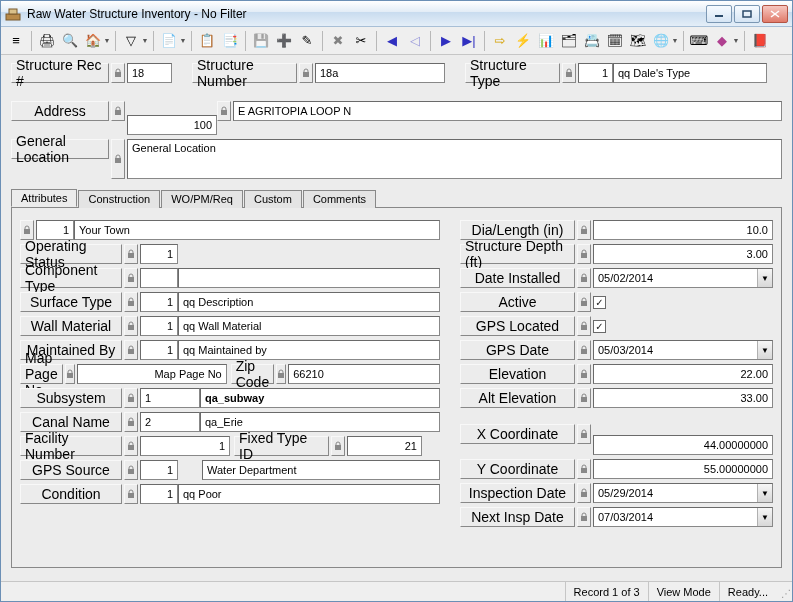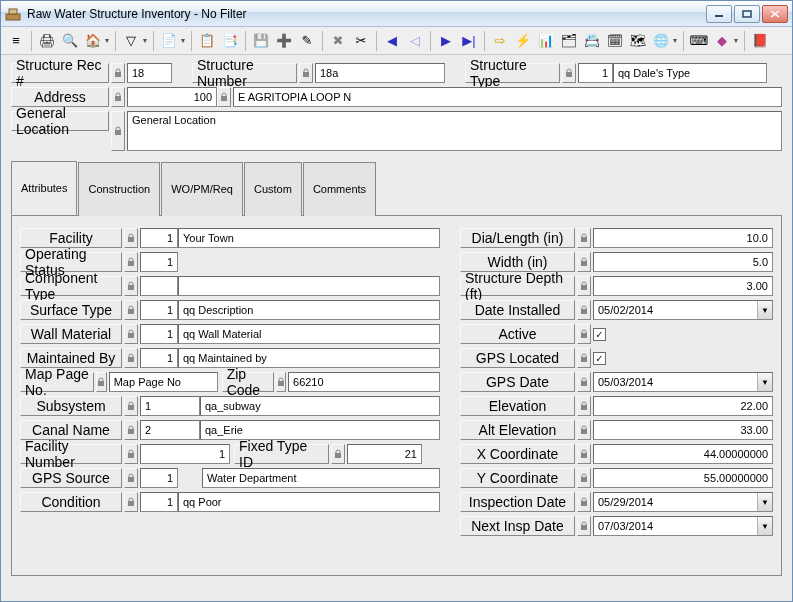--- a/index.html
+++ b/index.html
@@ -149,21 +149,21 @@
     font-size: 11px;
     resize: none;
   }
   .tabs {
     margin-top: 10px;
     display: flex;
     border-bottom: 1px solid #888;
     position: relative;
   }
   .tab {
-    padding: 20px 9px;
+    padding: 2px 9px;
     border: 1px solid #888;
     border-bottom: none;
     background: #e4e4e4;
     margin-right: 1px;
     cursor: pointer;
     position: relative;
     top: 1px;
     font-size: 11px;
   }
   .tab.active {
@@ -364,21 +364,21 @@
     </div>
 
     <div class="header-row">
       <span class="lbl" style="width:98px">Address</span>
       <span class="lock">
           <svg viewBox="0 0 8 10">
             <rect x="1" y="4" width="6" height="5" fill="#888"></rect>
             <path d="M2 4 v-1 a2 2 0 0 1 4 0 v1" fill="none" stroke="#888"></path>
           </svg>
         </span>
-      <input class="field num" style="width: 90px;" value="100">
+      <input class="field num" style="width: 90px; margin-top: 28px;" value="100">
       <span class="lock">
           <svg viewBox="0 0 8 10">
             <rect x="1" y="4" width="6" height="5" fill="#888"></rect>
             <path d="M2 4 v-1 a2 2 0 0 1 4 0 v1" fill="none" stroke="#888"></path>
           </svg>
         </span>
       <input class="field" style="flex: 1 1 0%;" value="E AGRITOPIA LOOP N">
     </div>
 
     <div class="header-row" style="align-items:flex-start">
@@ -397,21 +397,20 @@
       <div class="tab">Construction</div>
       <div class="tab">WO/PM/Req</div>
       <div class="tab">Custom</div>
       <div class="tab">Comments</div>
     </div>
 
     <div class="tab-panel">
 
       <div class="col-left">
         <div class="form-row">
-          <span class="lbl">Facility</span>
           <span class="lock">
               <svg viewBox="0 0 8 10">
                 <rect x="1" y="4" width="6" height="5" fill="#888"></rect>
                 <path d="M2 4 v-1 a2 2 0 0 1 4 0 v1" fill="none" stroke="#888"></path>
               </svg>
             </span>
           <input class="field num" style="width: 38px;" value="1">
           <input class="field" style="flex: 1 1 0%;" value="Your Town">
         </div>
         <div class="form-row">
@@ -469,40 +468,40 @@
           <input class="field" style="flex: 1 1 0%;" value="qq Maintained by">
         </div>
         <div class="form-row">
           <span class="lbl">Map Page No.</span>
           <span class="lock">
               <svg viewBox="0 0 8 10">
                 <rect x="1" y="4" width="6" height="5" fill="#888"></rect>
                 <path d="M2 4 v-1 a2 2 0 0 1 4 0 v1" fill="none" stroke="#888"></path>
               </svg>
             </span>
-          <input class="field" style="width: 109px;" value="Map Page No">
+          <input class="field" style="width: 150px; text-align: right;" value="Map Page No">
           <span class="lbl" style="width:70px;margin-left:4px">Zip Code</span>
           <span class="lock">
               <svg viewBox="0 0 8 10">
                 <rect x="1" y="4" width="6" height="5" fill="#888"></rect>
                 <path d="M2 4 v-1 a2 2 0 0 1 4 0 v1" fill="none" stroke="#888"></path>
               </svg>
             </span>
           <input class="field" style="flex: 1 1 0%;" value="66210">
         </div>
         <div class="form-row">
           <span class="lbl">Subsystem</span>
           <span class="lock">
               <svg viewBox="0 0 8 10">
                 <rect x="1" y="4" width="6" height="5" fill="#888"></rect>
                 <path d="M2 4 v-1 a2 2 0 0 1 4 0 v1" fill="none" stroke="#888"></path>
               </svg>
             </span>
           <input class="field" style="width: 60px;" value="1">
-          <input class="field" style="flex: 1 1 0%;" value="qa_subway">
+          <input class="field" style="flex: 1 1 0%; font-weight: bold;" value="qa_subway">
         </div>
         <div class="form-row">
           <span class="lbl">Canal Name</span>
           <span class="lock">
               <svg viewBox="0 0 8 10">
                 <rect x="1" y="4" width="6" height="5" fill="#888"></rect>
                 <path d="M2 4 v-1 a2 2 0 0 1 4 0 v1" fill="none" stroke="#888"></path>
               </svg>
             </span>
           <input class="field" style="width: 60px;" value="2">
@@ -553,30 +552,20 @@
       <div class="col-right">
         <div class="form-row">
           <span class="lbl">Dia/Length (in)</span>
           <span class="lock">
               <svg viewBox="0 0 8 10">
                 <rect x="1" y="4" width="6" height="5" fill="#888"></rect>
                 <path d="M2 4 v-1 a2 2 0 0 1 4 0 v1" fill="none" stroke="#888"></path>
               </svg>
             </span>
           <input class="field num" style="flex: 1 1 0%;" value="10.0">
-        </div>
-        <div class="form-row">
-          <span class="lbl">Width (in)</span>
-          <span class="lock">
-              <svg viewBox="0 0 8 10">
-                <rect x="1" y="4" width="6" height="5" fill="#888"></rect>
-                <path d="M2 4 v-1 a2 2 0 0 1 4 0 v1" fill="none" stroke="#888"></path>
-              </svg>
-            </span>
-          <input class="field num" style="flex: 1 1 0%;" value="5.0">
         </div>
         <div class="form-row">
           <span class="lbl">Structure Depth (ft)</span>
           <span class="lock">
               <svg viewBox="0 0 8 10">
                 <rect x="1" y="4" width="6" height="5" fill="#888"></rect>
                 <path d="M2 4 v-1 a2 2 0 0 1 4 0 v1" fill="none" stroke="#888"></path>
               </svg>
             </span>
           <input class="field num" style="flex: 1 1 0%;" value="3.00">
@@ -650,21 +639,21 @@
           <input class="field num" style="flex: 1 1 0%;" value="33.00">
         </div>
         <div class="form-row">
           <span class="lbl">X Coordinate</span>
           <span class="lock">
               <svg viewBox="0 0 8 10">
                 <rect x="1" y="4" width="6" height="5" fill="#888"></rect>
                 <path d="M2 4 v-1 a2 2 0 0 1 4 0 v1" fill="none" stroke="#888"></path>
               </svg>
             </span>
-          <input class="field num" style="flex: 1 1 0%;" value="44.00000000">
+          <input class="field num" style="flex: 1 1 0%; margin-top: 23px;" value="44.00000000">
         </div>
         <div class="form-row">
           <span class="lbl">Y Coordinate</span>
           <span class="lock">
               <svg viewBox="0 0 8 10">
                 <rect x="1" y="4" width="6" height="5" fill="#888"></rect>
                 <path d="M2 4 v-1 a2 2 0 0 1 4 0 v1" fill="none" stroke="#888"></path>
               </svg>
             </span>
           <input class="field num" style="flex: 1 1 0%;" value="55.00000000">
@@ -696,14 +685,23 @@
             <span style="flex:1"></span>
               <span class="dd-btn">▼</span>
           </span>
         </div>
       </div>
 
     </div>
 
   </div>
 
+  <div class="statusbar">
+    <div class="sb-spacer"></div>
+    <div class="sb-cell">Record 1 of 3</div>
+    <div class="sb-cell">View Mode</div>
+    <div class="sb-cell">Ready...</div>
+    <div class="resize-grip">
+        <span>⋰</span>
+      </div>
+  </div>
 
 </div>
 
 </body></html>

